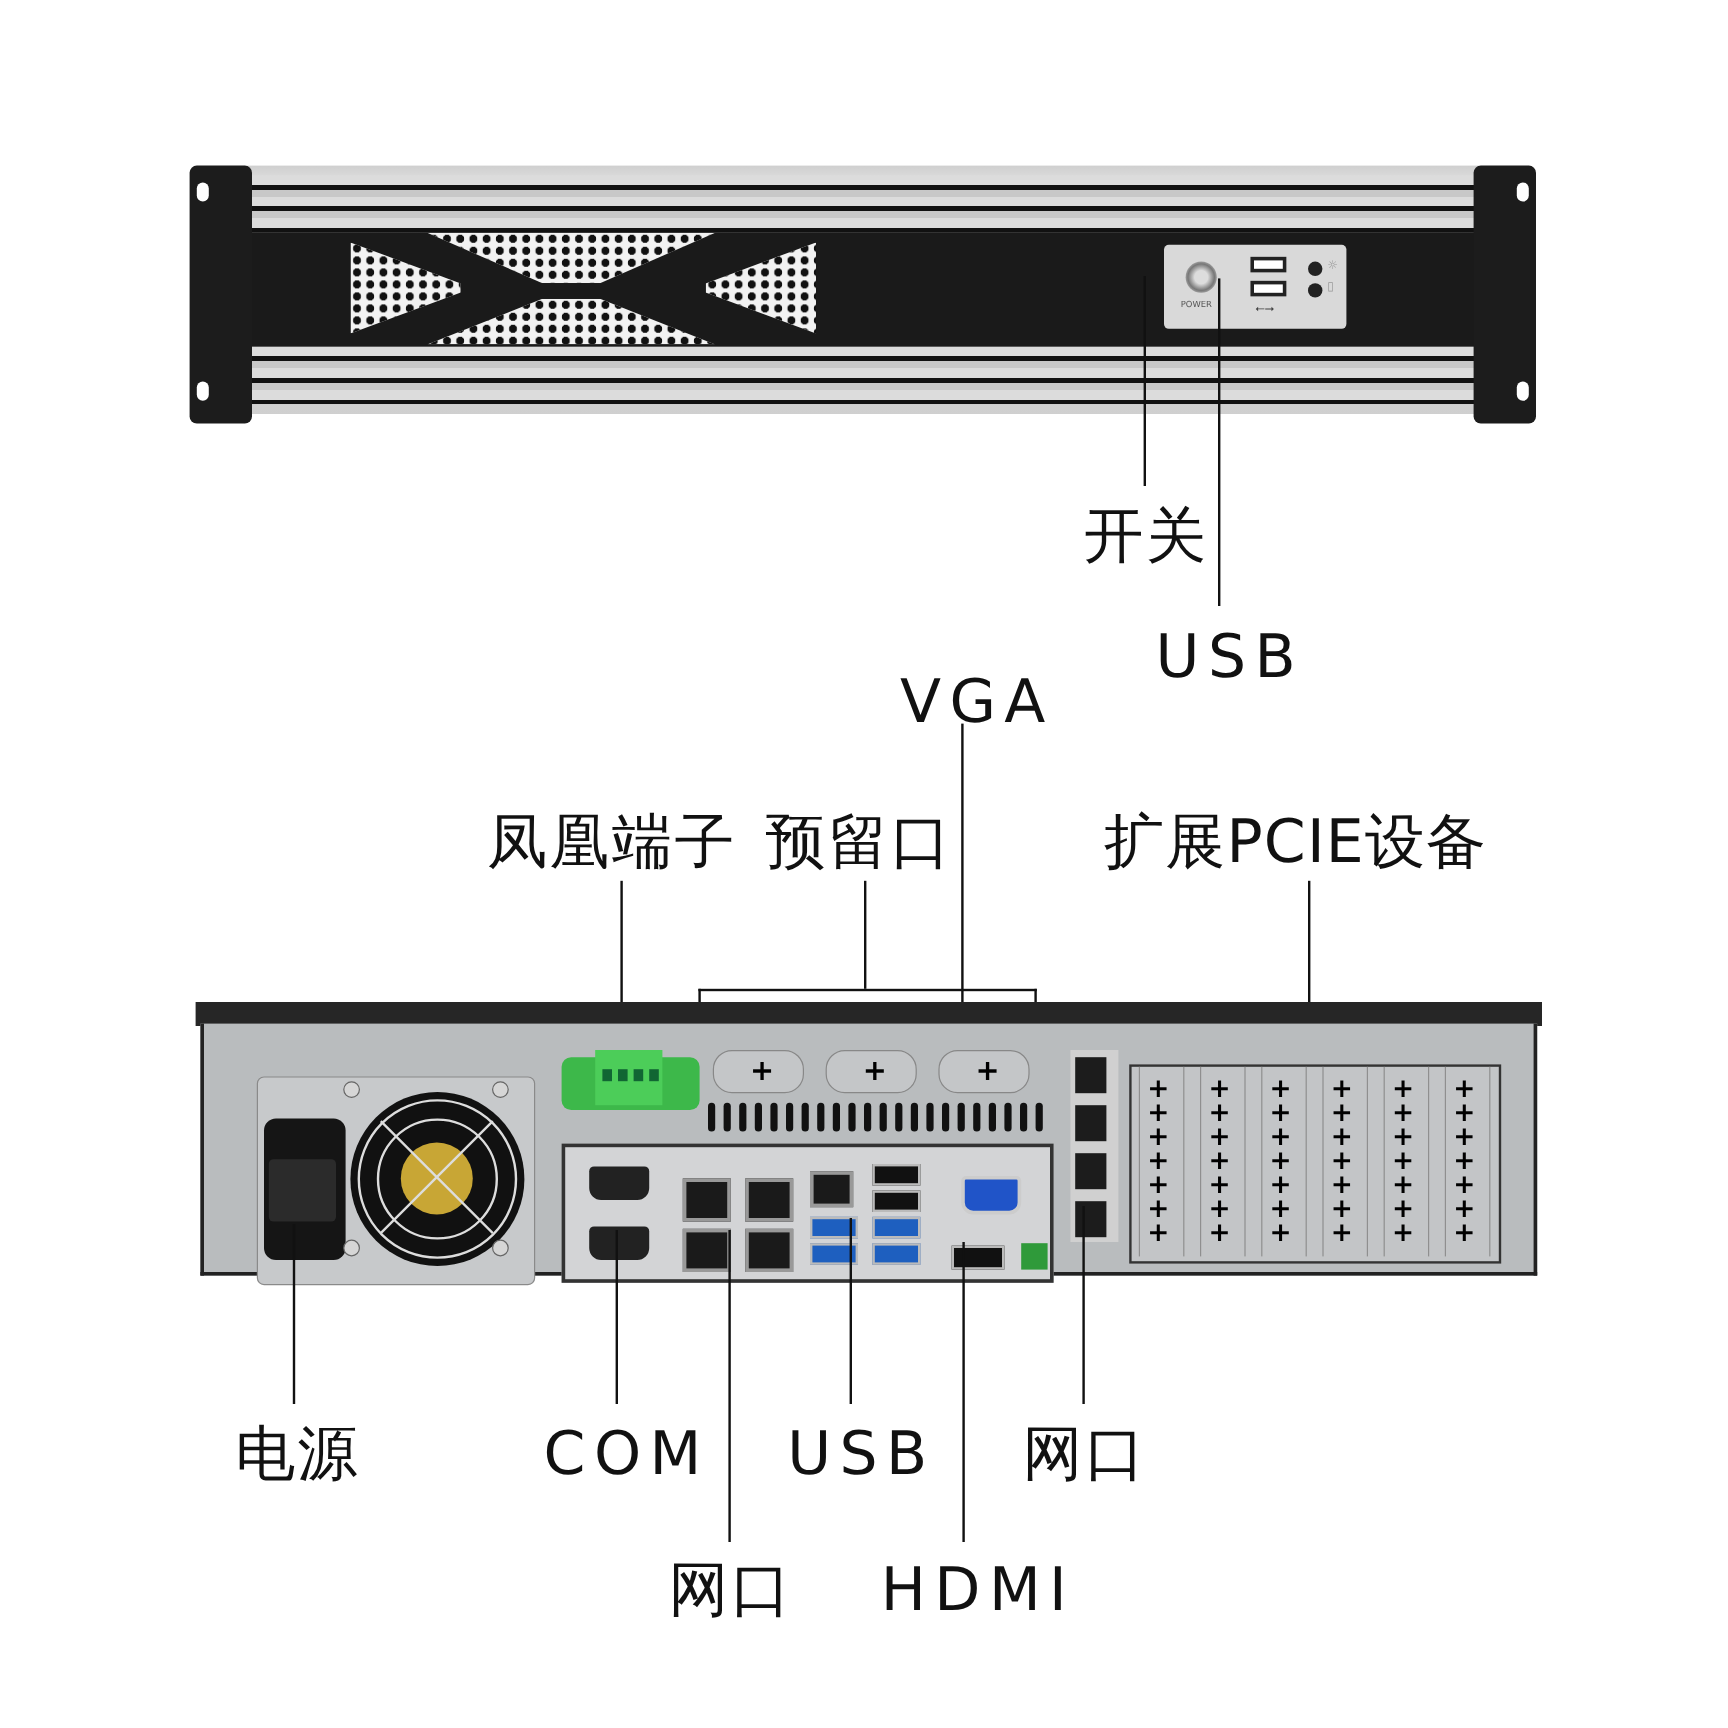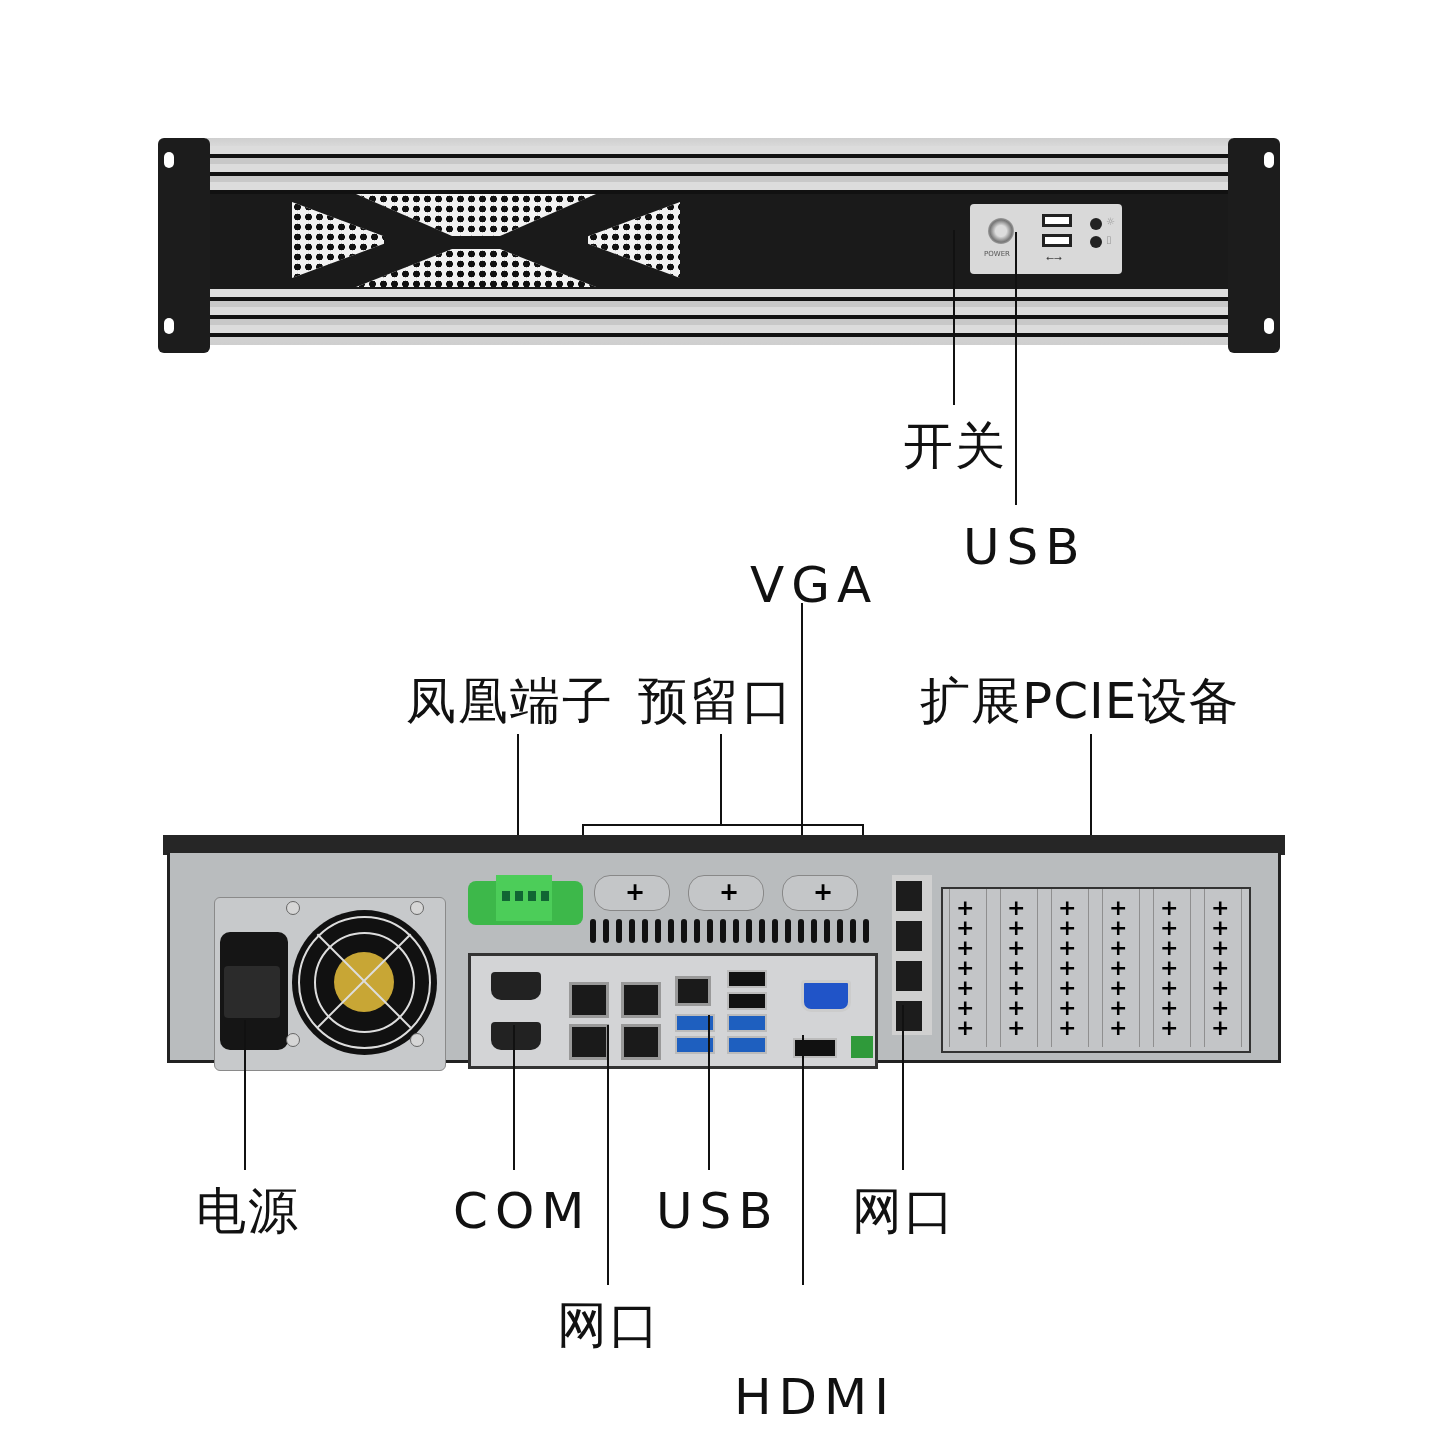--- a/index.html
+++ b/index.html
@@ -270,14 +270,14 @@
 <div class="vline" style="left:513px;top:1025px;height:145px;"></div>
 <div class="vline" style="left:607px;top:1025px;height:260px;"></div>
 <div class="vline" style="left:708px;top:1015px;height:155px;"></div>
 <div class="vline" style="left:802px;top:1035px;height:250px;"></div>
 <div class="vline" style="left:902px;top:1005px;height:165px;"></div>
 
 <div class="label" style="left:196px;top:1186px;">电源</div>
 <div class="label latin" style="left:453px;top:1186px;">COM</div>
 <div class="label" style="left:557px;top:1300px;">网口</div>
 <div class="label latin" style="left:656px;top:1186px;">USB</div>
-<div class="label latin" style="left:734px;top:1372px;">HDMI</div>
+<div class="label latin" style="left:734px;top:1300px;">HDMI</div>
 <div class="label" style="left:852px;top:1186px;">网口</div>
 
 </body></html>

